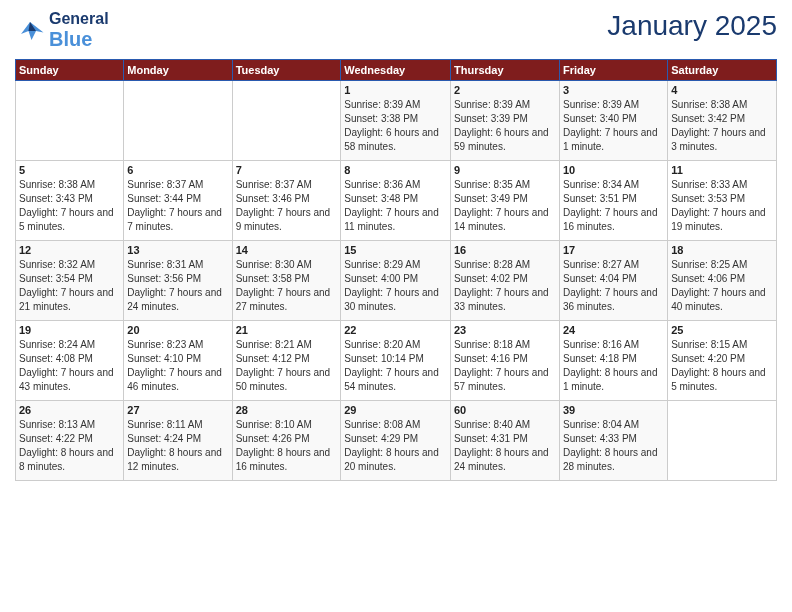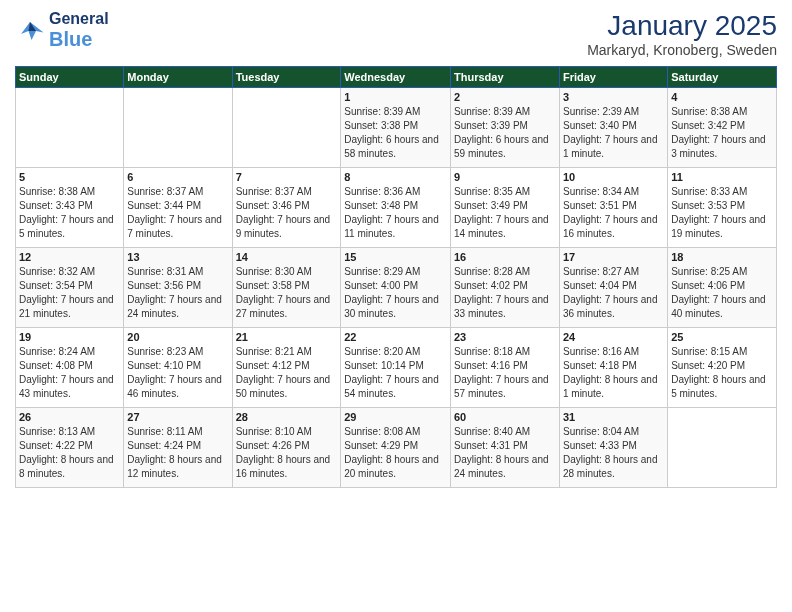--- a/index.html
+++ b/index.html
@@ -24,38 +24,38 @@
     .logo {
       display: flex;
       align-items: center;
       gap: 4px;
     }
     .logo-bird {
       width: 30px;
       height: 30px;
     }
     .title-area {
-      text-align: right;
+      text-align: center;
     }
     .main-title {
       font-size: 28px;
       color: #1a3a6e;
       font-weight: normal;
     }
     .subtitle {
       font-size: 14px;
       color: #444;
     }
     .calendar {
       width: 100%;
       border-collapse: collapse;
       font-size: 9px;
     }
     .calendar thead th {
-      background: #14532d;
+      background: #7f1d1d;
       color: #fff;
       padding: 4px 3px;
       text-align: left;
       font-size: 11px;
       font-weight: bold;
       border: 1px solid #2a5aaf;
     }
     .calendar tbody td {
       border: 1px solid #ccc;
       vertical-align: top;
@@ -93,21 +93,20 @@
         <polygon points="20,8 38,22 28,20 22,32 18,20 8,24" fill="#4a90d9"></polygon>
         <polygon points="20,8 28,20 18,20" fill="#1a3a6e"></polygon>
       </svg>
       <div>
         <div style="font-size:16px;font-weight:bold;color:#1a3a6e;">General</div>
         <div style="font-size:20px;font-weight:bold;color:#4a90d9;">Blue</div>
       </div>
     </div>
     <div class="title-area">
       <div class="main-title">January 2025</div>
-      <div class="subtitle">Markaryd, Kronoberg, Sweden</div>
     </div>
   </div>
 
   <table class="calendar">
     <thead>
       <tr>
         <th>Sunday</th>
         <th>Monday</th>
         <th>Tuesday</th>
         <th>Wednesday</th>
@@ -130,21 +129,21 @@
           </td>
           <td>
             <span class="day-number">2</span>
             <div class="day-info">Sunrise: 8:39 AM
 Sunset: 3:39 PM
 Daylight: 6 hours
 and 59 minutes.</div>
           </td>
           <td>
             <span class="day-number">3</span>
-            <div class="day-info">Sunrise: 2:39 AM
+            <div class="day-info">Sunrise: 8:39 AM
 Sunset: 3:40 PM
 Daylight: 7 hours
 and 1 minute.</div>
           </td>
           <td>
             <span class="day-number">4</span>
             <div class="day-info">Sunrise: 8:38 AM
 Sunset: 3:42 PM
 Daylight: 7 hours
 and 3 minutes.</div>
@@ -333,21 +332,21 @@
 and 20 minutes.</div>
           </td>
           <td>
             <span class="day-number">60</span>
             <div class="day-info">Sunrise: 8:40 AM
 Sunset: 4:31 PM
 Daylight: 8 hours
 and 24 minutes.</div>
           </td>
           <td>
-            <span class="day-number">31</span>
+            <span class="day-number">39</span>
             <div class="day-info">Sunrise: 8:04 AM
 Sunset: 4:33 PM
 Daylight: 8 hours
 and 28 minutes.</div>
           </td>
           <td class="empty-cell"></td>
         </tr>
       </tbody>
   </table>
 </div>

